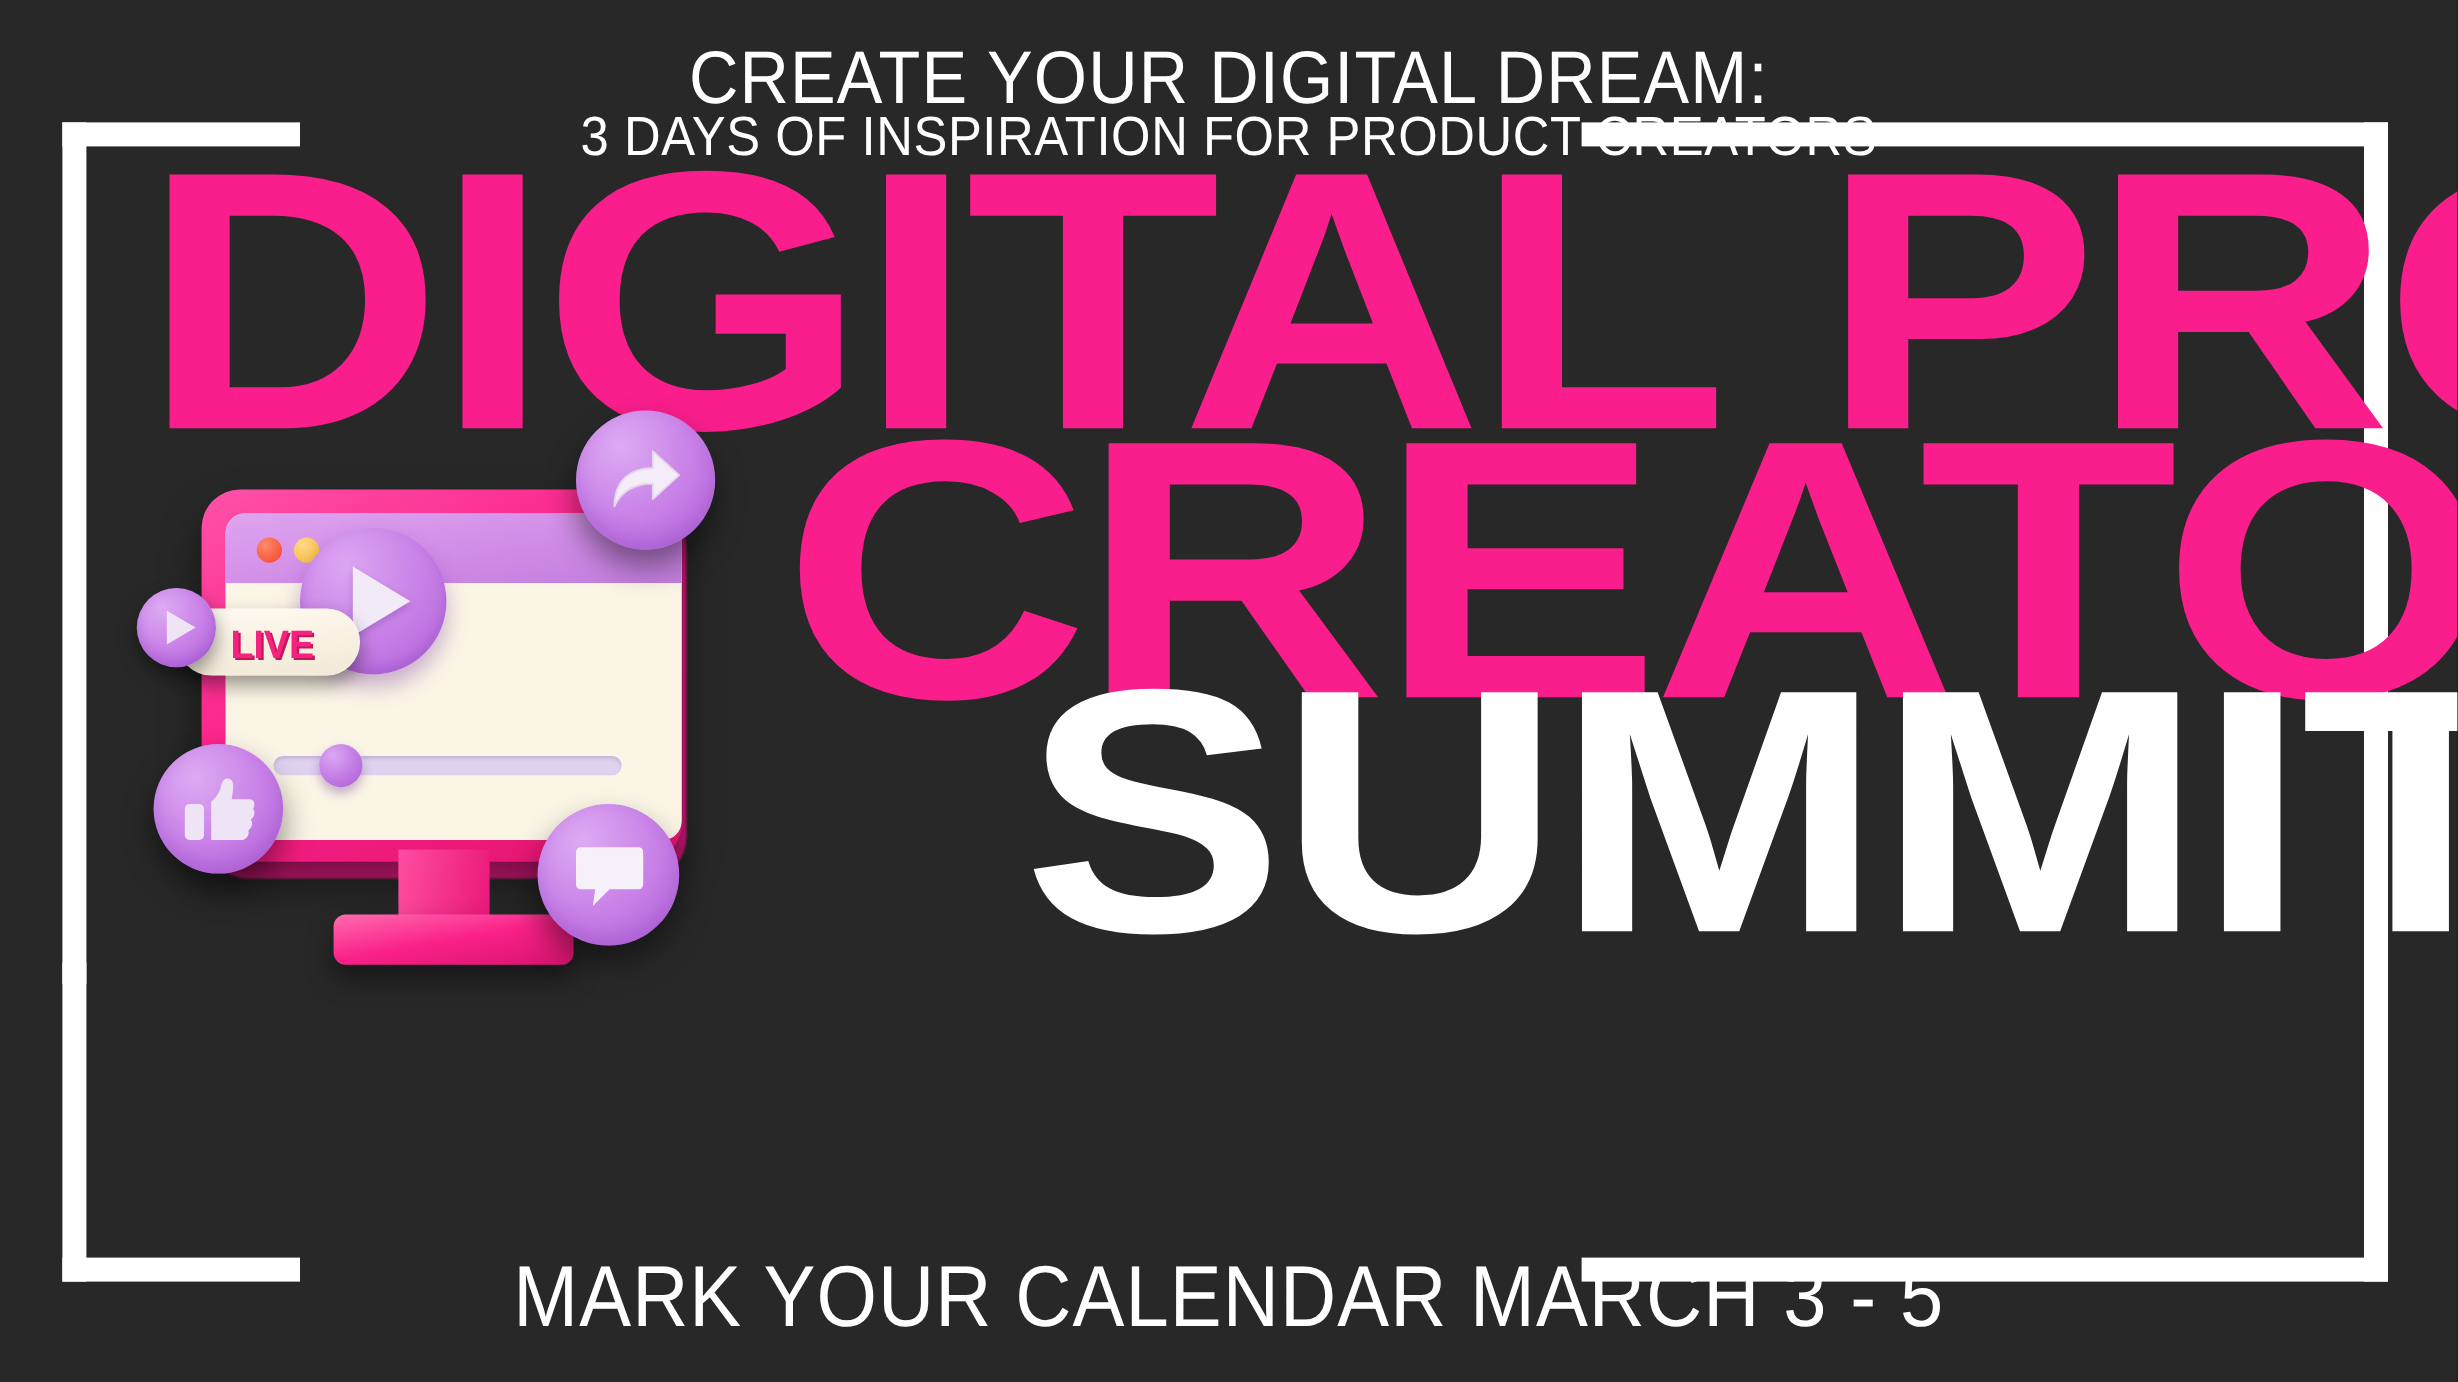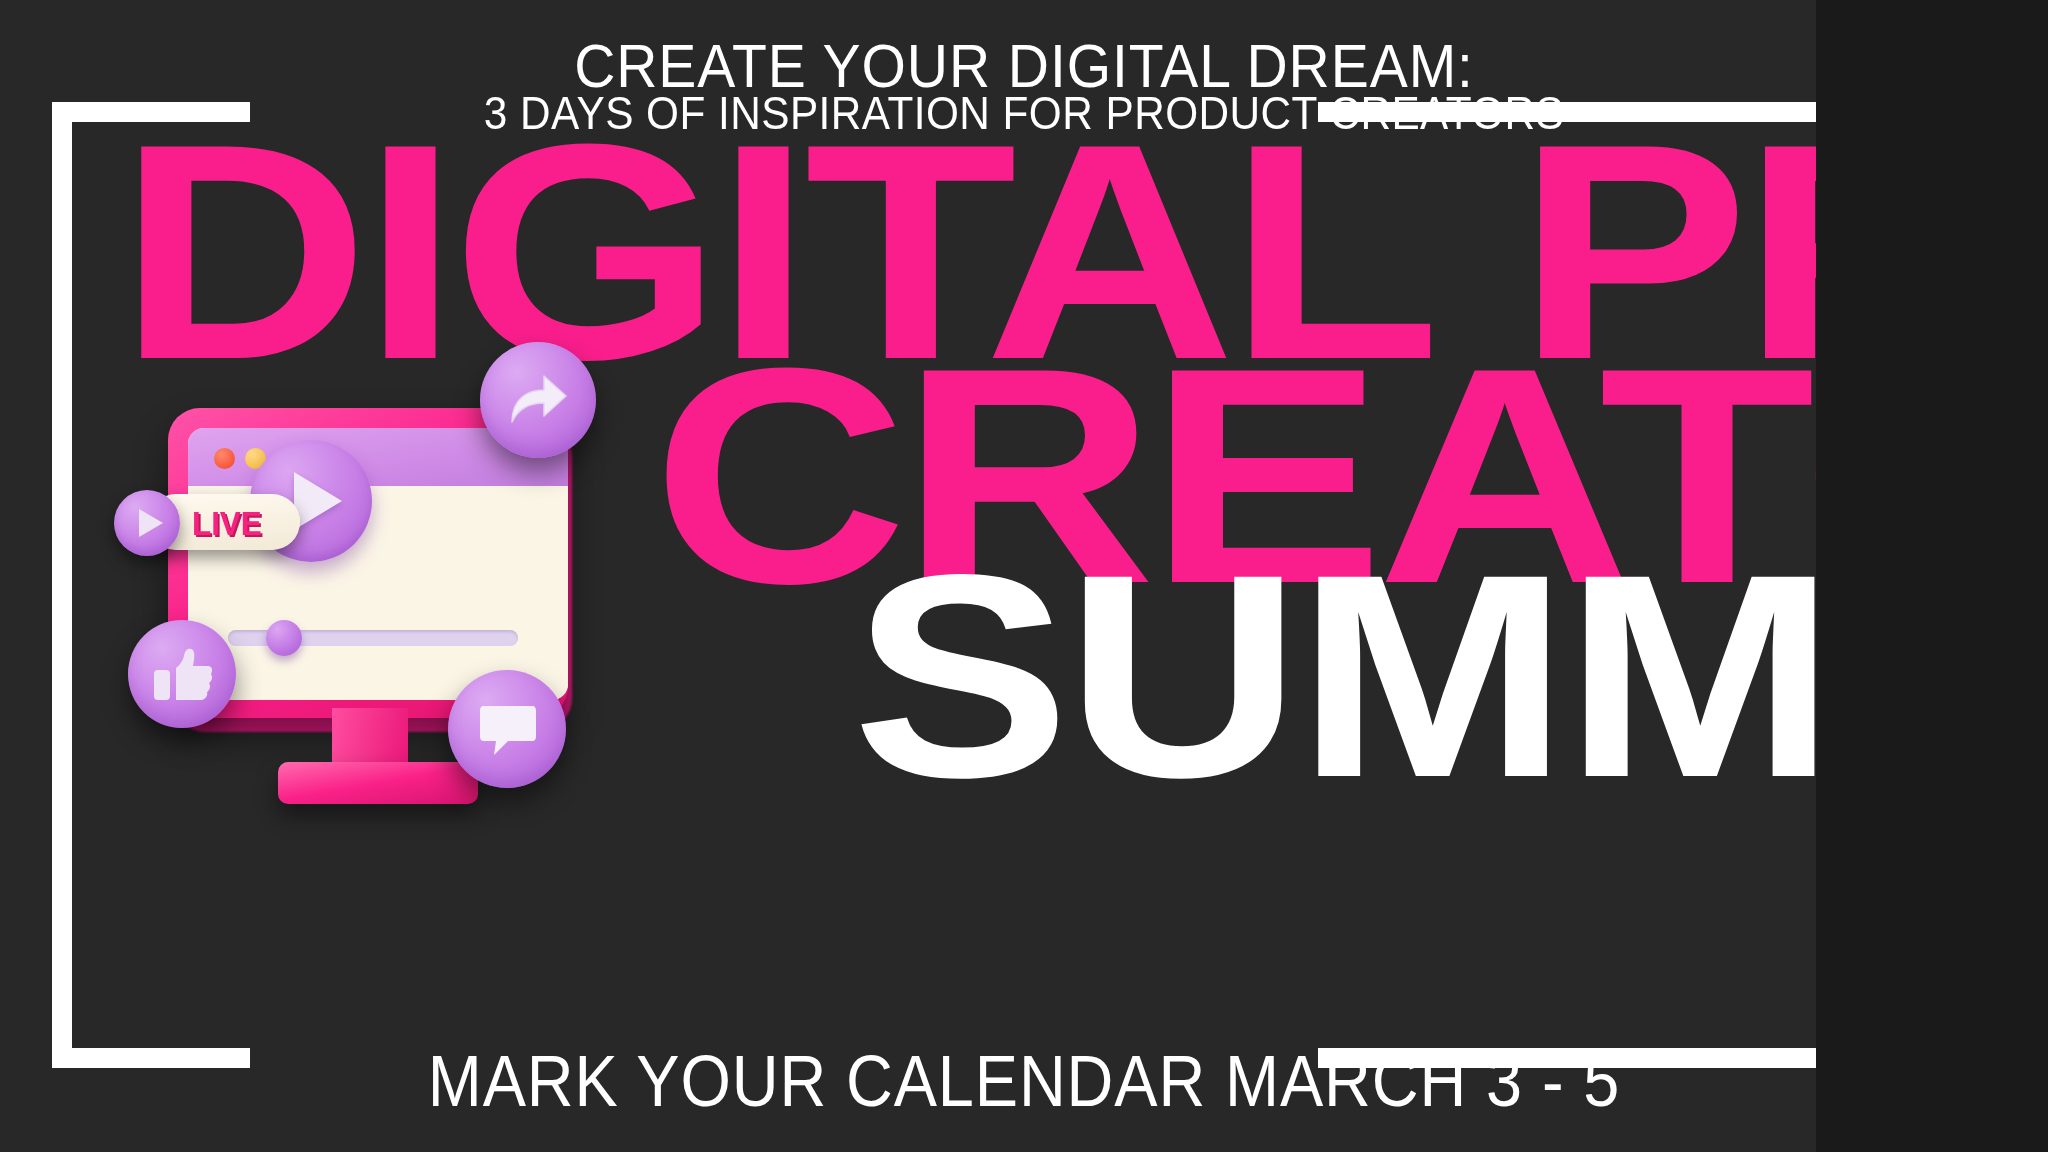--- a/index.html
+++ b/index.html
@@ -1,21 +1,21 @@
 <!DOCTYPE html>
 <html><head>
 <meta charset="utf-8">
 <style>
   * { margin:0; padding:0; box-sizing:border-box; }
   html,body { background:#1a1a1a; }
   body { font-family:"Liberation Sans", sans-serif; }
 
   #stage {
     position:relative;
-    width:1816px; height:1152px;
+    width:2048px; height:1152px;
     background:#282828;
     overflow:hidden;
   }
 
   
   .frame-seg { position:absolute; background:#ffffff; }
   
   .f-tl-h { left:52px;  top:102px;  width:198px;  height:20px; }
   .f-tl-v { left:52px;  top:102px;  width:20px;   height:718px; }
   
@@ -168,21 +168,21 @@
   .b-thumb   { left:18px;  top:290px; width:108px; height:108px; z-index:9; }
   .b-comment { left:338px; top:340px; width:118px; height:118px; z-index:9; }
 
   .share-glyph { position:absolute; left:28px; top:30px; width:60px; height:56px; }
   .thumb-glyph { position:absolute; left:24px; top:26px; width:62px; height:58px; }
   .comment-glyph { position:absolute; left:30px; top:30px; width:60px; height:58px; }
 
   
   .live-group { position:absolute; left:4px; top:160px; z-index:10; }
   .live-pill {
-    position:absolute; left:34px; top:4px;
+    position:absolute; left:34px; top:17px;
     width:152px; height:56px; border-radius:28px;
     background:linear-gradient(175deg,#fffaf0,#f2e9d6);
     box-shadow: 0 8px 16px rgba(0,0,0,0.40);
   }
   .live-pill span {
     position:absolute; left:44px; top:11px;
     color:#f5227f; font-size:33px; font-weight:700;
     letter-spacing:0px; transform:scaleX(0.95); transform-origin:left top;
     text-shadow: 2px 2px 0 #c2185b;
   }

